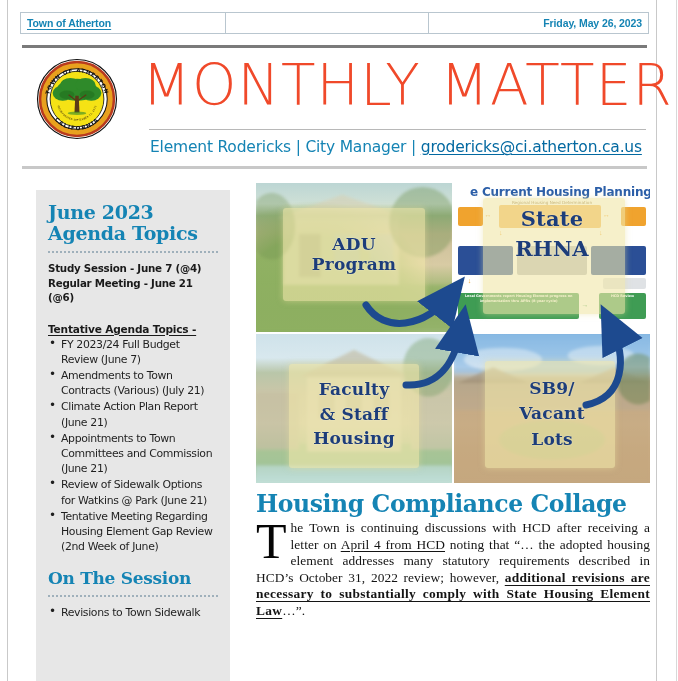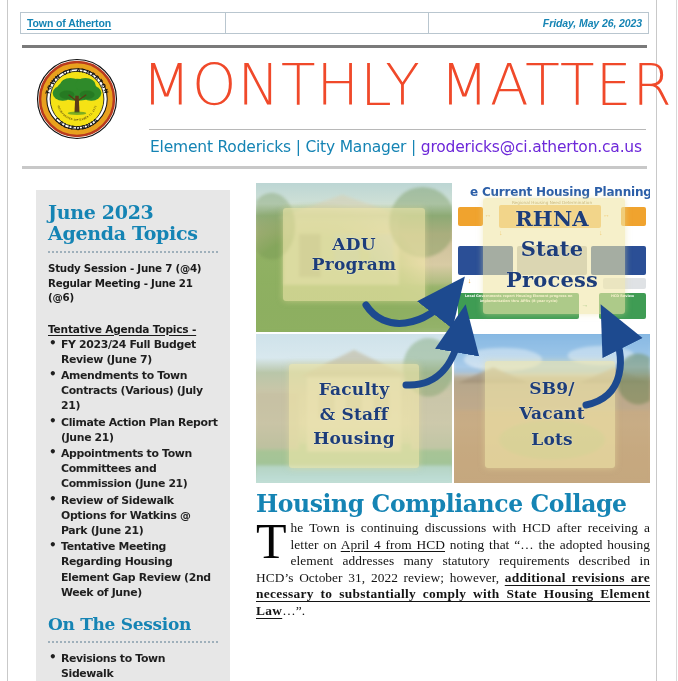--- a/index.html
+++ b/index.html
@@ -56,21 +56,21 @@
     display: flex;
     align-items: center;
     font-size: 10.5px;
     color: #1584b4;
     font-family: "Liberation Sans", sans-serif;
     font-weight: 600;
     letter-spacing: -0.1px;
   }
   .mast-cell.c1 { width: 205px; border-right: 1px solid #b9c6cf; padding-left: 6px; }
   .mast-cell.c2 { width: 203px; border-right: 1px solid #b9c6cf; }
-  .mast-cell.c3 { flex: 1; justify-content: flex-end; padding-right: 6px; font-style: italic; }
+  .mast-cell.c3 { flex: 1; justify-content: flex-end; padding-right: 6px; }
   .mast-link {
     color: #1584b4;
     text-decoration: underline;
     text-underline-offset: 1.5px;
     cursor: pointer;
   }
 
   
   .rule-thick {
     position: absolute;
@@ -120,22 +120,23 @@
     left: 142px; top: 138px;
     width: 500px;
     font-family: "DejaVu Sans", sans-serif;
     font-size: 15.5px;
     font-weight: 400;
     color: #1584b4;
     white-space: nowrap;
     letter-spacing: -0.2px;
   }
   #byline .mail {
+    text-decoration: underline;
     text-underline-offset: 2px;
-    color: #6d28d9;
+    color: #0369a1;
     cursor: pointer;
   }
 
   
   #sidebar {
     position: absolute;
     left: 28px; top: 190px;
     width: 194px;
     height: 491px;
     background: #e7e7e7;
@@ -178,21 +179,21 @@
   }
   ul.sb-list {
     list-style: none;
     margin: 2px 0 0 0;
     padding: 0;
   }
   ul.sb-list li {
     position: relative;
     padding-left: 13px;
     font-family: "DejaVu Sans", sans-serif;
-    font-weight: 700;
+    font-weight: 400;
     font-size: 10.9px;
     line-height: 15.2px;
     color: #1f1f1f;
     margin-bottom: 1px;
     letter-spacing: -0.35px;
   }
   ul.sb-list li::before {
     content: "\2022";
     position: absolute;
     left: 1px;
@@ -532,23 +533,22 @@
           <div class="rbox r-green r-txt" style="left:2%; top:74%; width:62%; height:17%;">
             <span>Local Governments report Housing Element progress on implementation thru APRs (8-year cycle)</span>
           </div>
           <div class="r-arrow" style="left:65%; top:79%; color:#3f9c54;">→</div>
           <div class="rbox r-green r-txt" style="left:74%; top:74%; width:24%; height:17%;">
             <span>HCD Review</span>
           </div>
 
           <div class="note" style="left:15%; top:10%; width:72%; height:78%; border-radius:3px;"></div>
           <div class="qlabel" style="top:14%; font-size:21px; line-height:1.45;">
+            <div>State</div>
             <div>RHNA</div>
-            <div>State</div>
-            <div>Process</div>
           </div>
         </div>
 
         <div class="quad q-fac">
           <svg class="photo-deco" viewBox="0 0 200 150" preserveAspectRatio="none" aria-hidden="true">
             <rect x="0" y="112" width="200" height="38" fill="#9ec48f"></rect>
             <rect x="0" y="134" width="200" height="16" fill="#bfe0dd"></rect>
             <rect x="52" y="40" width="96" height="80" fill="#e3dcc0"></rect>
             <polygon points="44,44 100,16 156,44" fill="#bfb597"></polygon>
             <rect x="64" y="60" width="16" height="26" fill="#c9c2a2"></rect>

